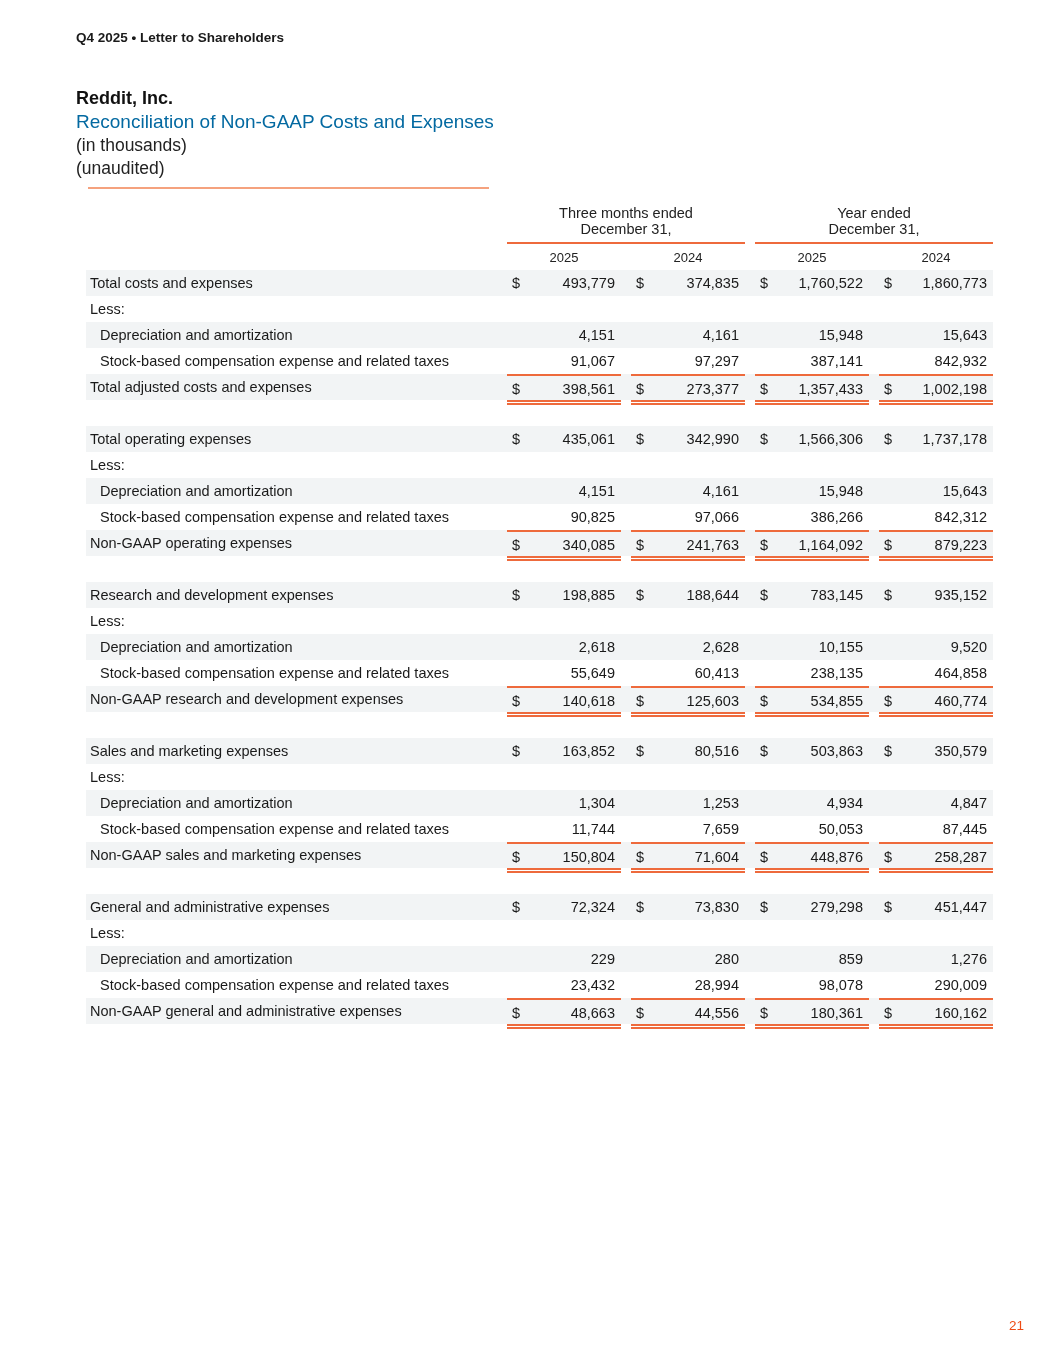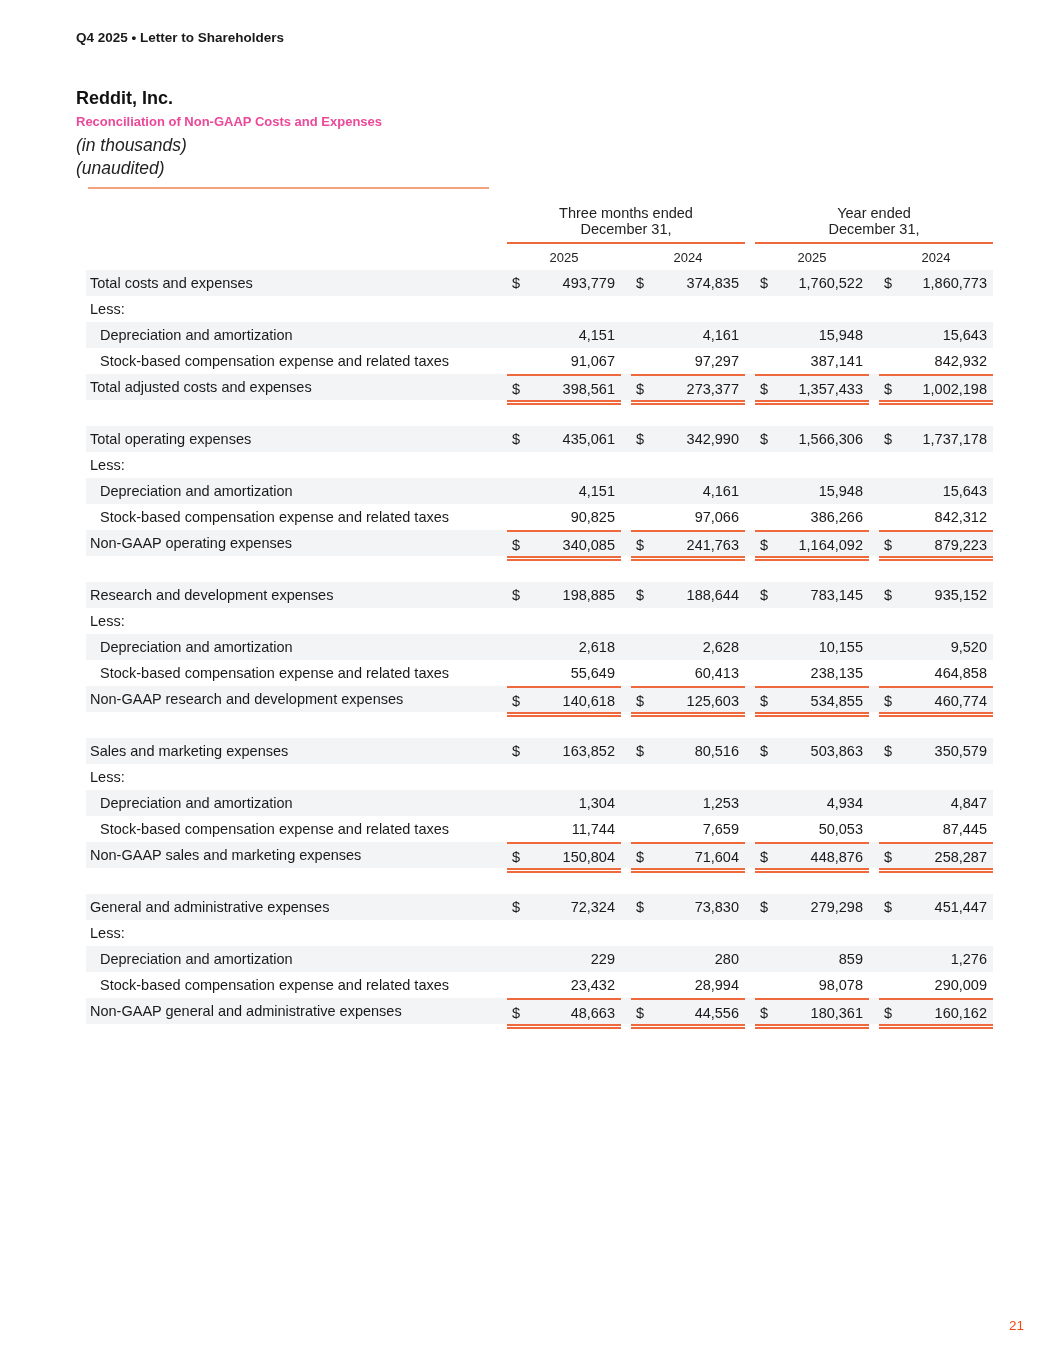--- a/index.html
+++ b/index.html
@@ -12,24 +12,24 @@
     }
     .running-header {
       position: absolute; left: 76px; top: 30px;
       font-size: 13.5px; font-weight: bold; color: #1a1a1a;
     }
     .title-block { position: absolute; left: 76px; top: 86px; }
     .company {
       font-size: 18px; font-weight: bold; line-height: 24px; color: #111;
     }
     .report-title {
-      font-size: 13px; font-weight: bold; line-height: 24px; color: #ec4899;
+      font-size: 19px; font-weight: normal; line-height: 24px; color: #0369a1;
     }
     .subtitle {
-      font-size: 17.5px; font-style: italic; line-height: 23px; color: #222;
+      font-size: 17.5px; line-height: 23px; color: #222;
     }
     .title-rule {
       position: absolute; left: 88px; top: 187px; width: 401px; height: 2px;
       background: #f5a27e;
     }
 
     
     .fin-table { position: absolute; left: 86px; top: 206px; width: 907px; }
     .group-head {
       position: absolute; top: 0; height: 38px;

